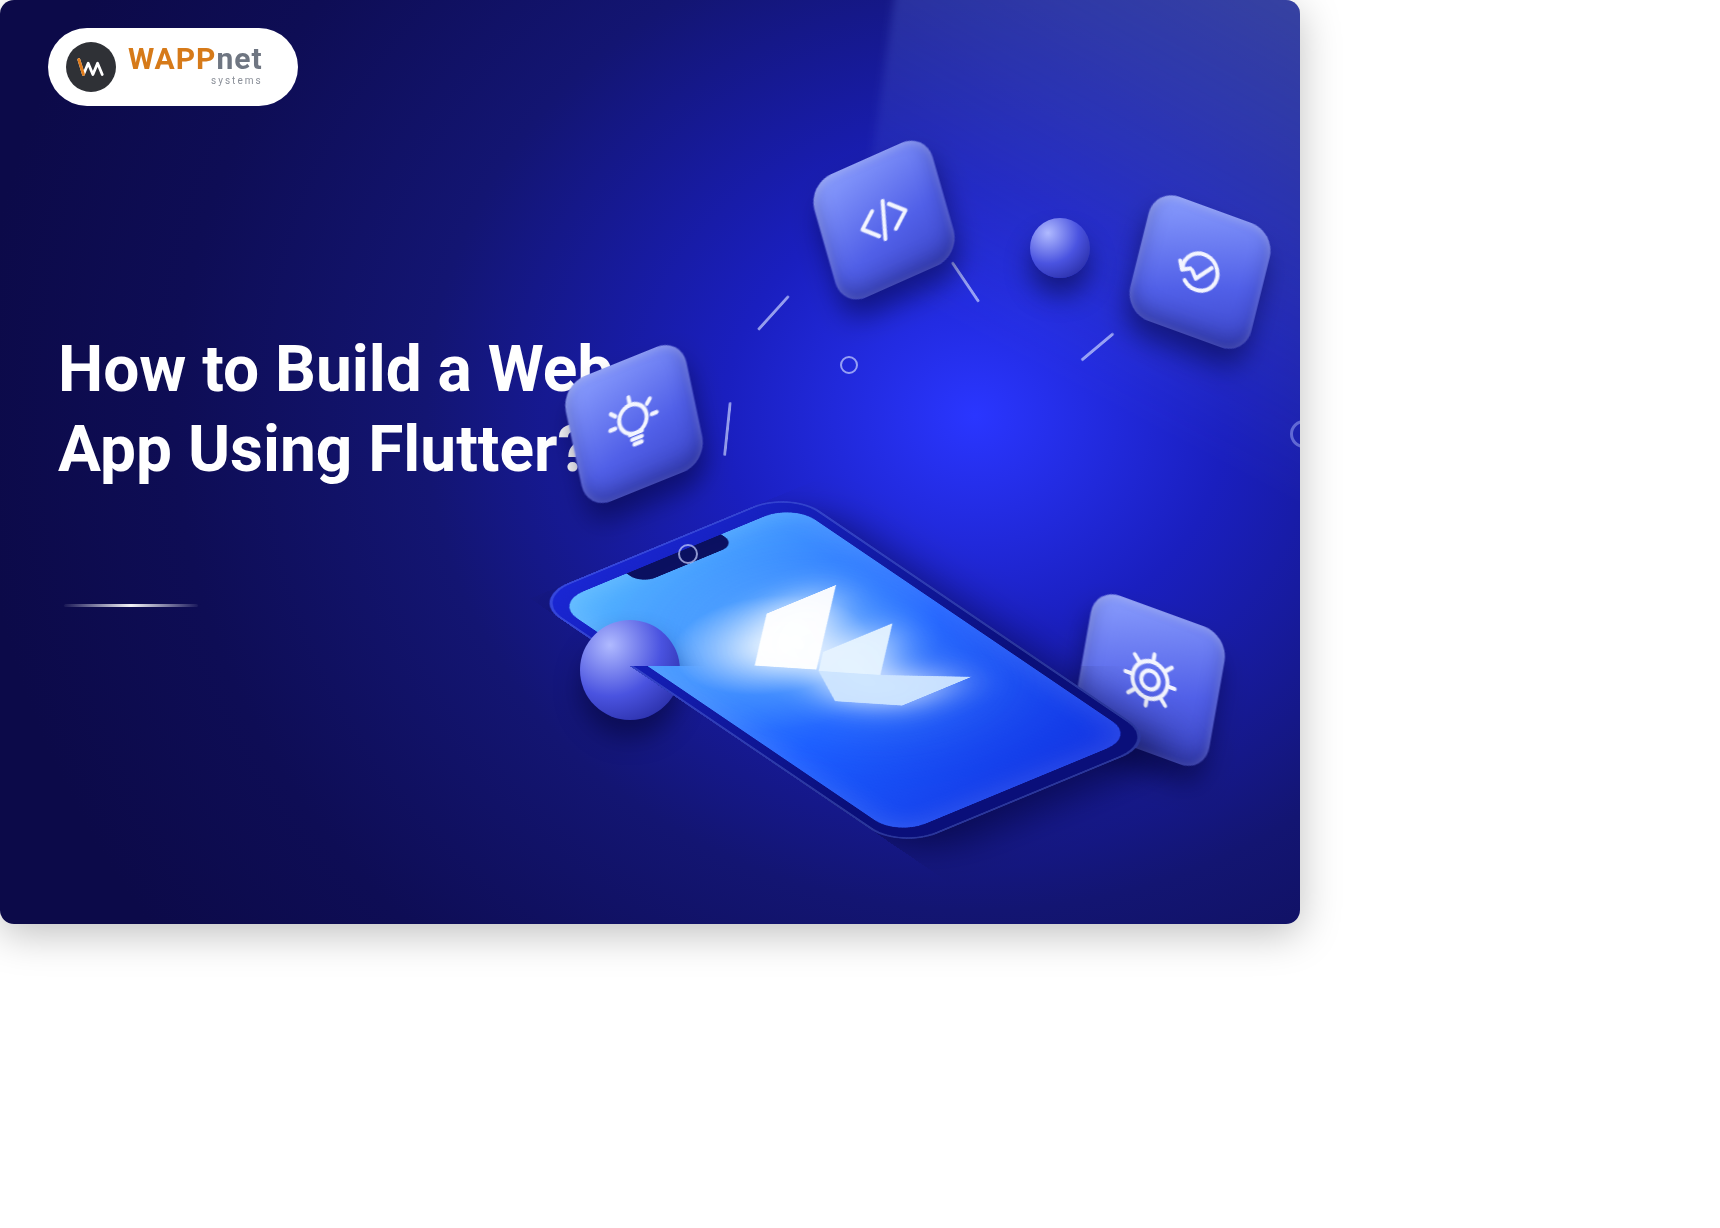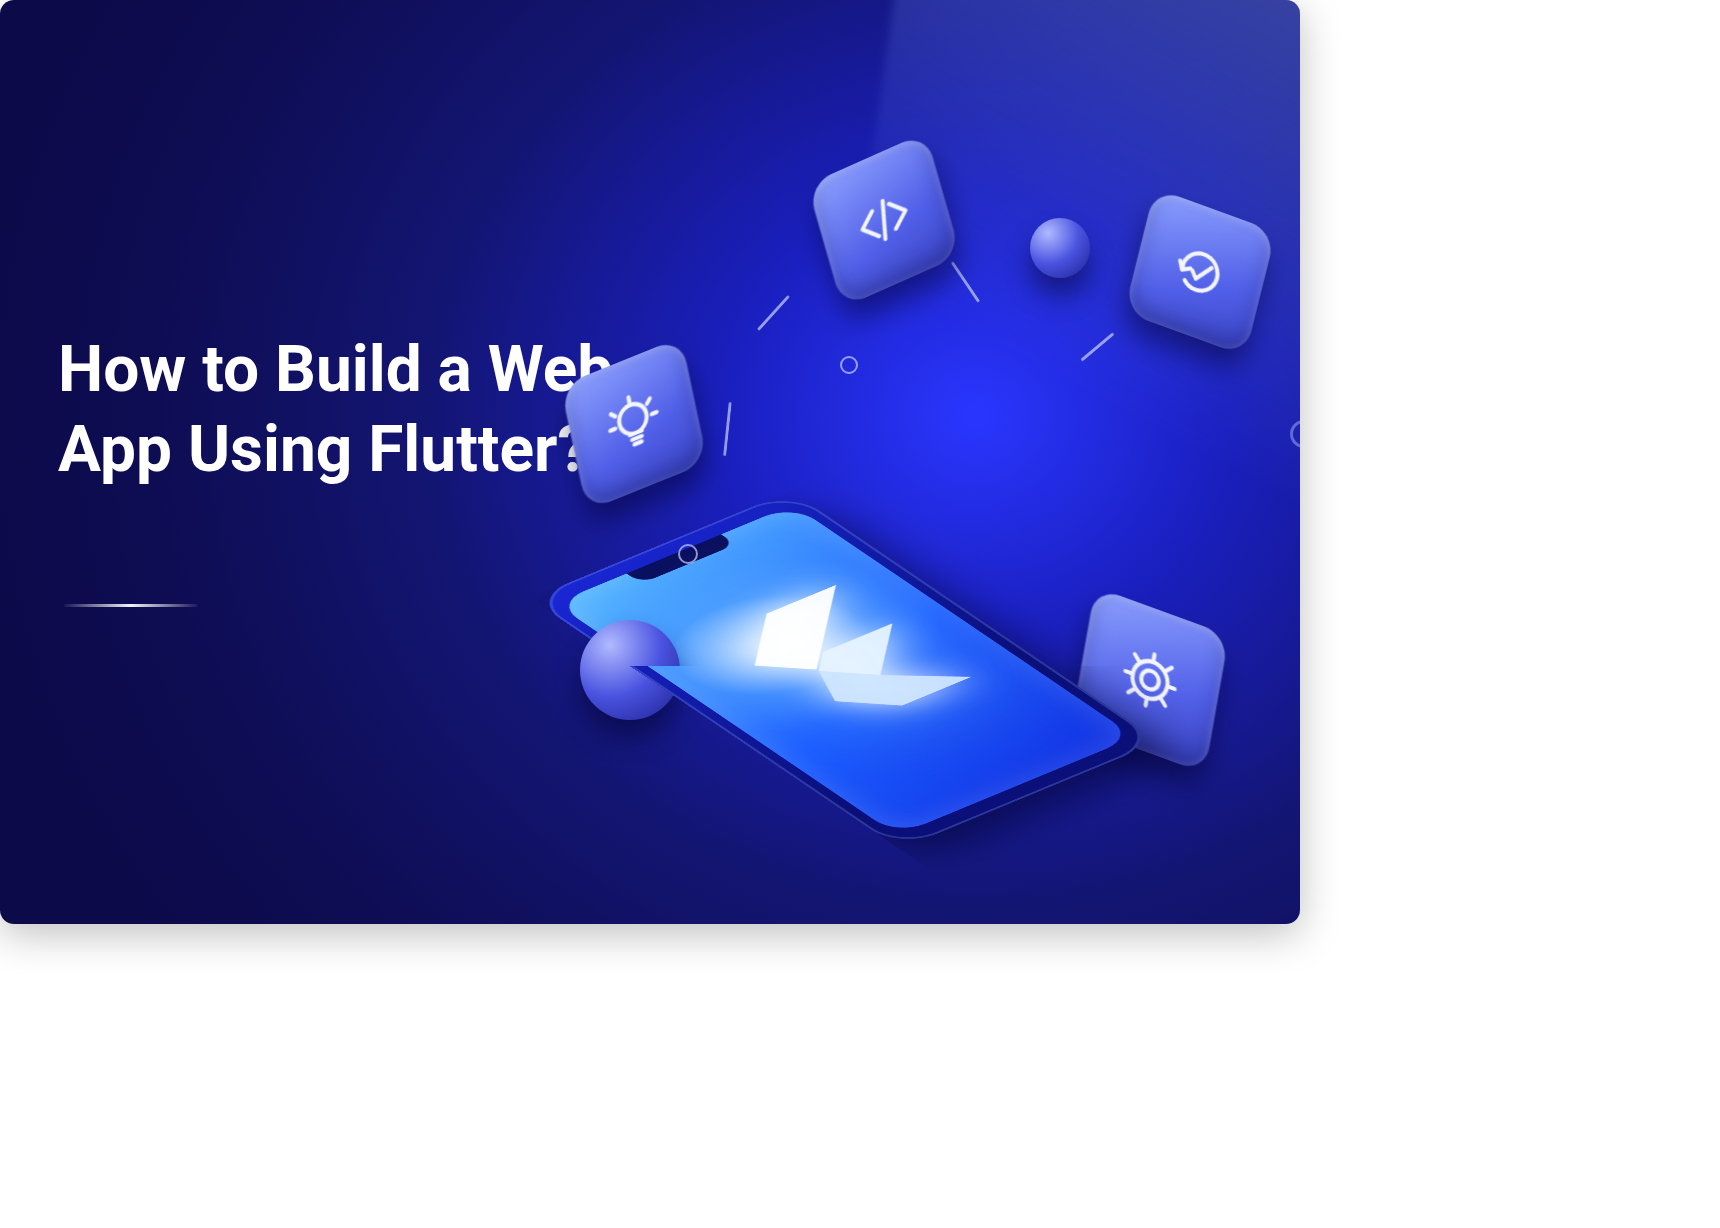--- a/index.html
+++ b/index.html
@@ -183,20 +183,35 @@
   .edge-ring {
     position: absolute; right: -18px; top: 420px;
     width: 28px; height: 28px; border: 3px solid rgba(180,190,255,0.45); border-radius: 50%;
   }
 </style>
 </head>
 <body>
 
 <div class="hero">
 
+  <div class="logo-pill">
+    <div class="logo-mark">
+      <svg viewBox="0 0 32 32">
+        <path d="M3 8 L8 24 L13 12 L18 24 L23 12 L28 24" stroke="#ffffff" stroke-width="3" fill="none" stroke-linecap="round" stroke-linejoin="round"></path>
+        <path d="M3 8 L8 24" stroke="#e07b1a" stroke-width="3" fill="none" stroke-linecap="round"></path>
+      </svg>
+    </div>
+    <div class="logo-text">
+      <div class="logo-word">
+        <span class="wapp">WAPP</span>
+        <span class="net">net</span>
+      </div>
+      <div class="logo-sub">systems</div>
+    </div>
+  </div>
 
   <h1 class="headline">How to Build a Web App Using Flutter?</h1>
   <div class="underline"></div>
 
   <div class="edge-ring"></div>
 
   <div class="scene">
 
     <div class="tick t1"></div>
     <div class="tick t2"></div>

